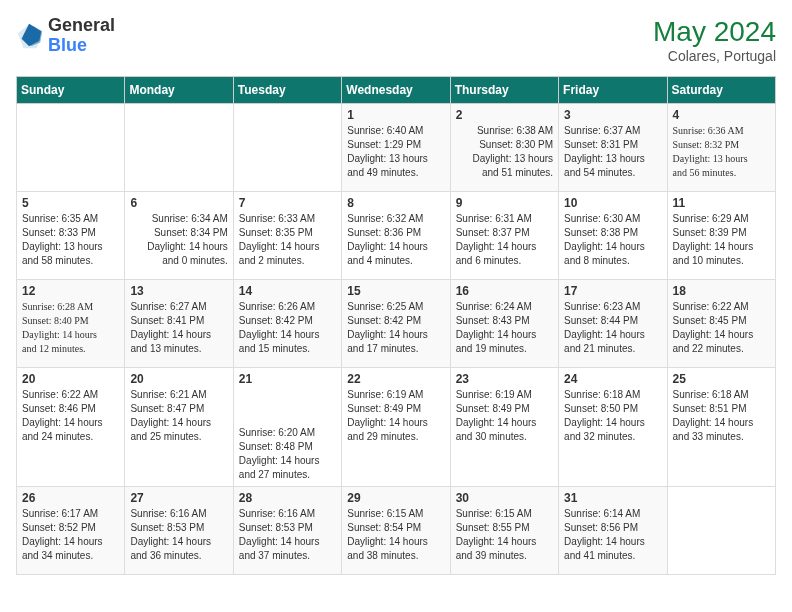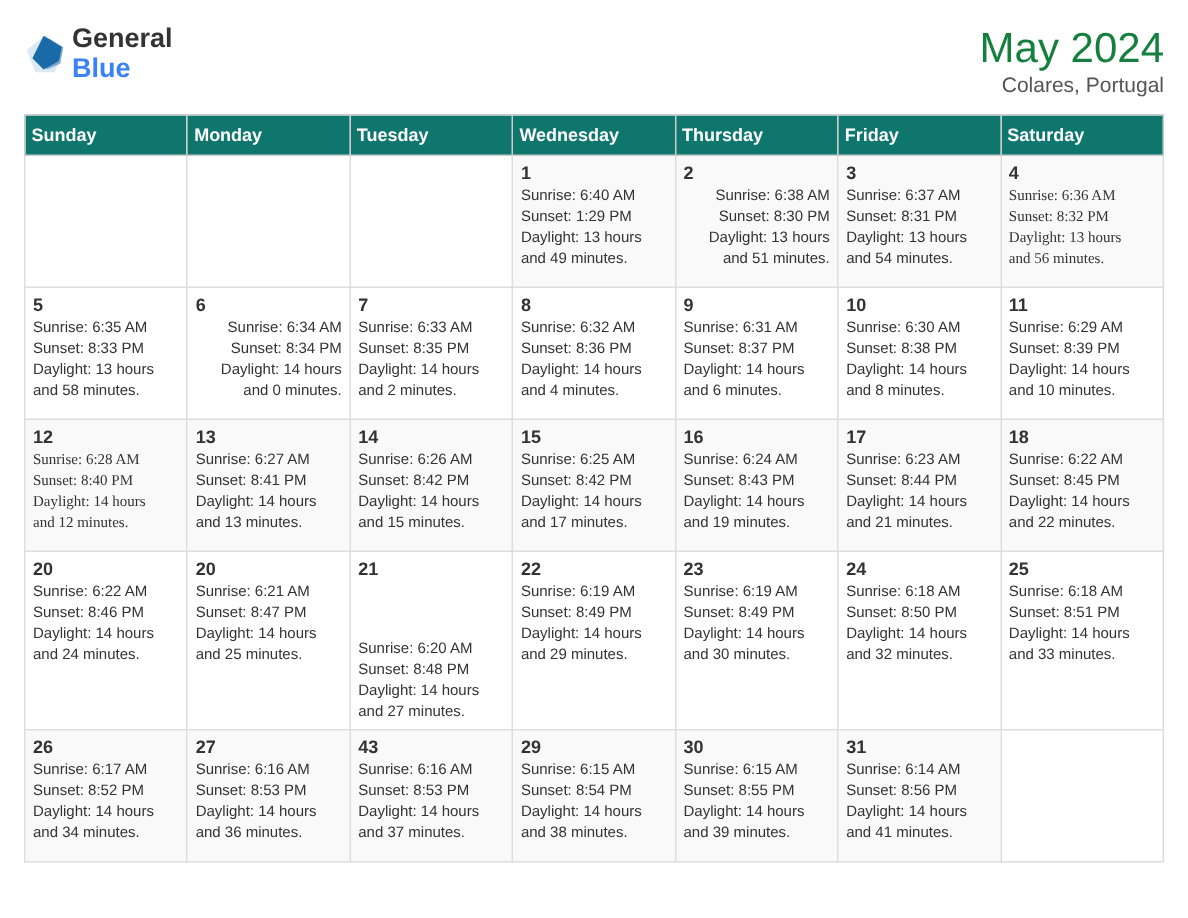--- a/index.html
+++ b/index.html
@@ -323,21 +323,21 @@
 and 34 minutes.</div>
         </td>
         <td>
           <span class="day-num">27</span>
           <div class="day-info" style="white-space: pre-line;">Sunrise: 6:16 AM
 Sunset: 8:53 PM
 Daylight: 14 hours
 and 36 minutes.</div>
         </td>
         <td>
-          <span class="day-num">43</span>
+          <span class="day-num">28</span>
           <div class="day-info" style="white-space: pre-line;">Sunrise: 6:16 AM
 Sunset: 8:53 PM
 Daylight: 14 hours
 and 37 minutes.</div>
         </td>
         <td>
           <span class="day-num">29</span>
           <div class="day-info" style="white-space: pre-line;">Sunrise: 6:15 AM
 Sunset: 8:54 PM
 Daylight: 14 hours

